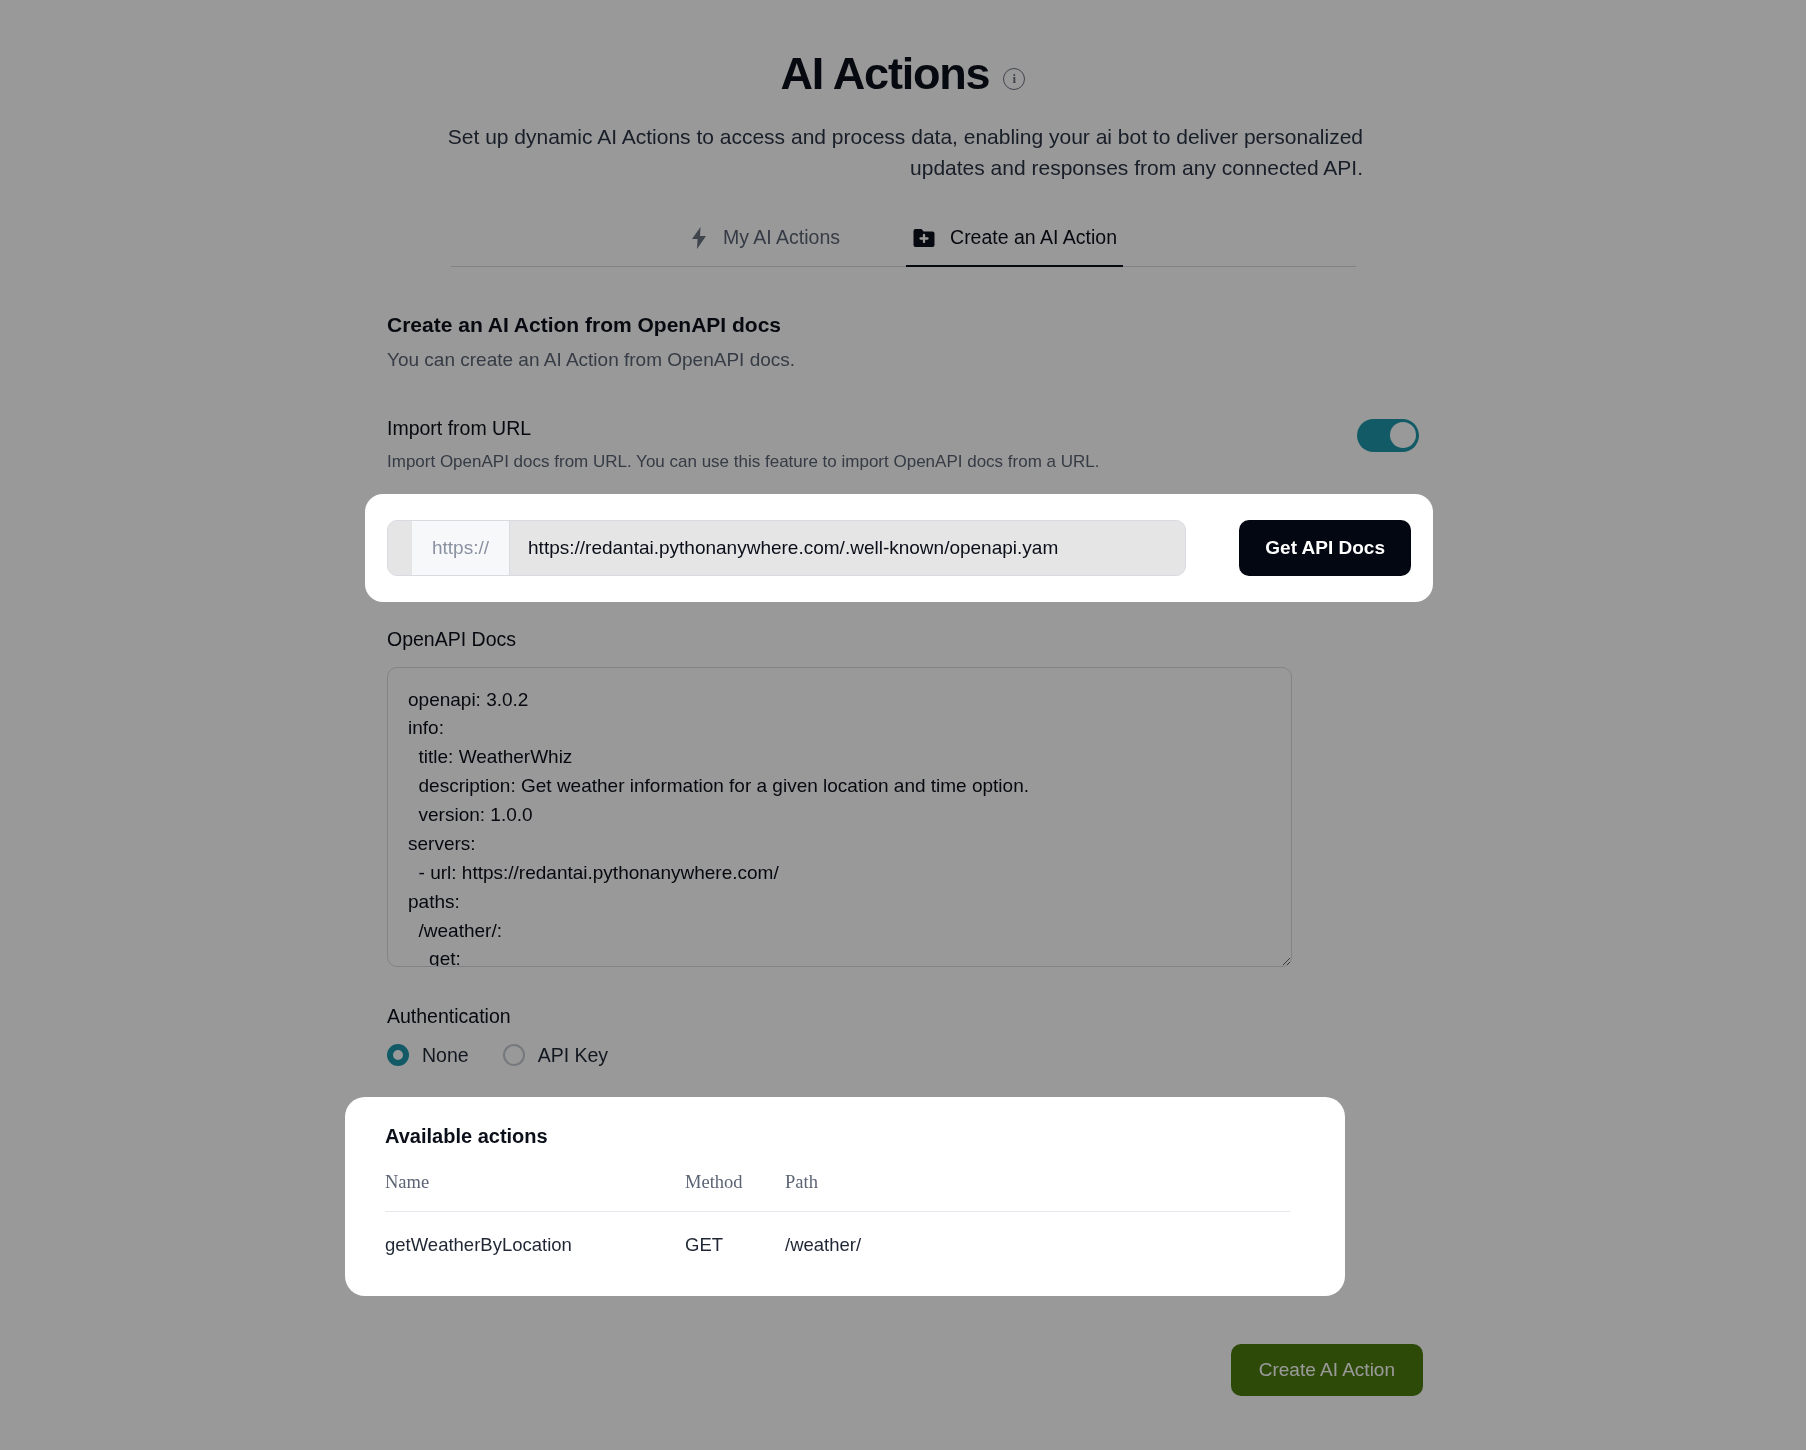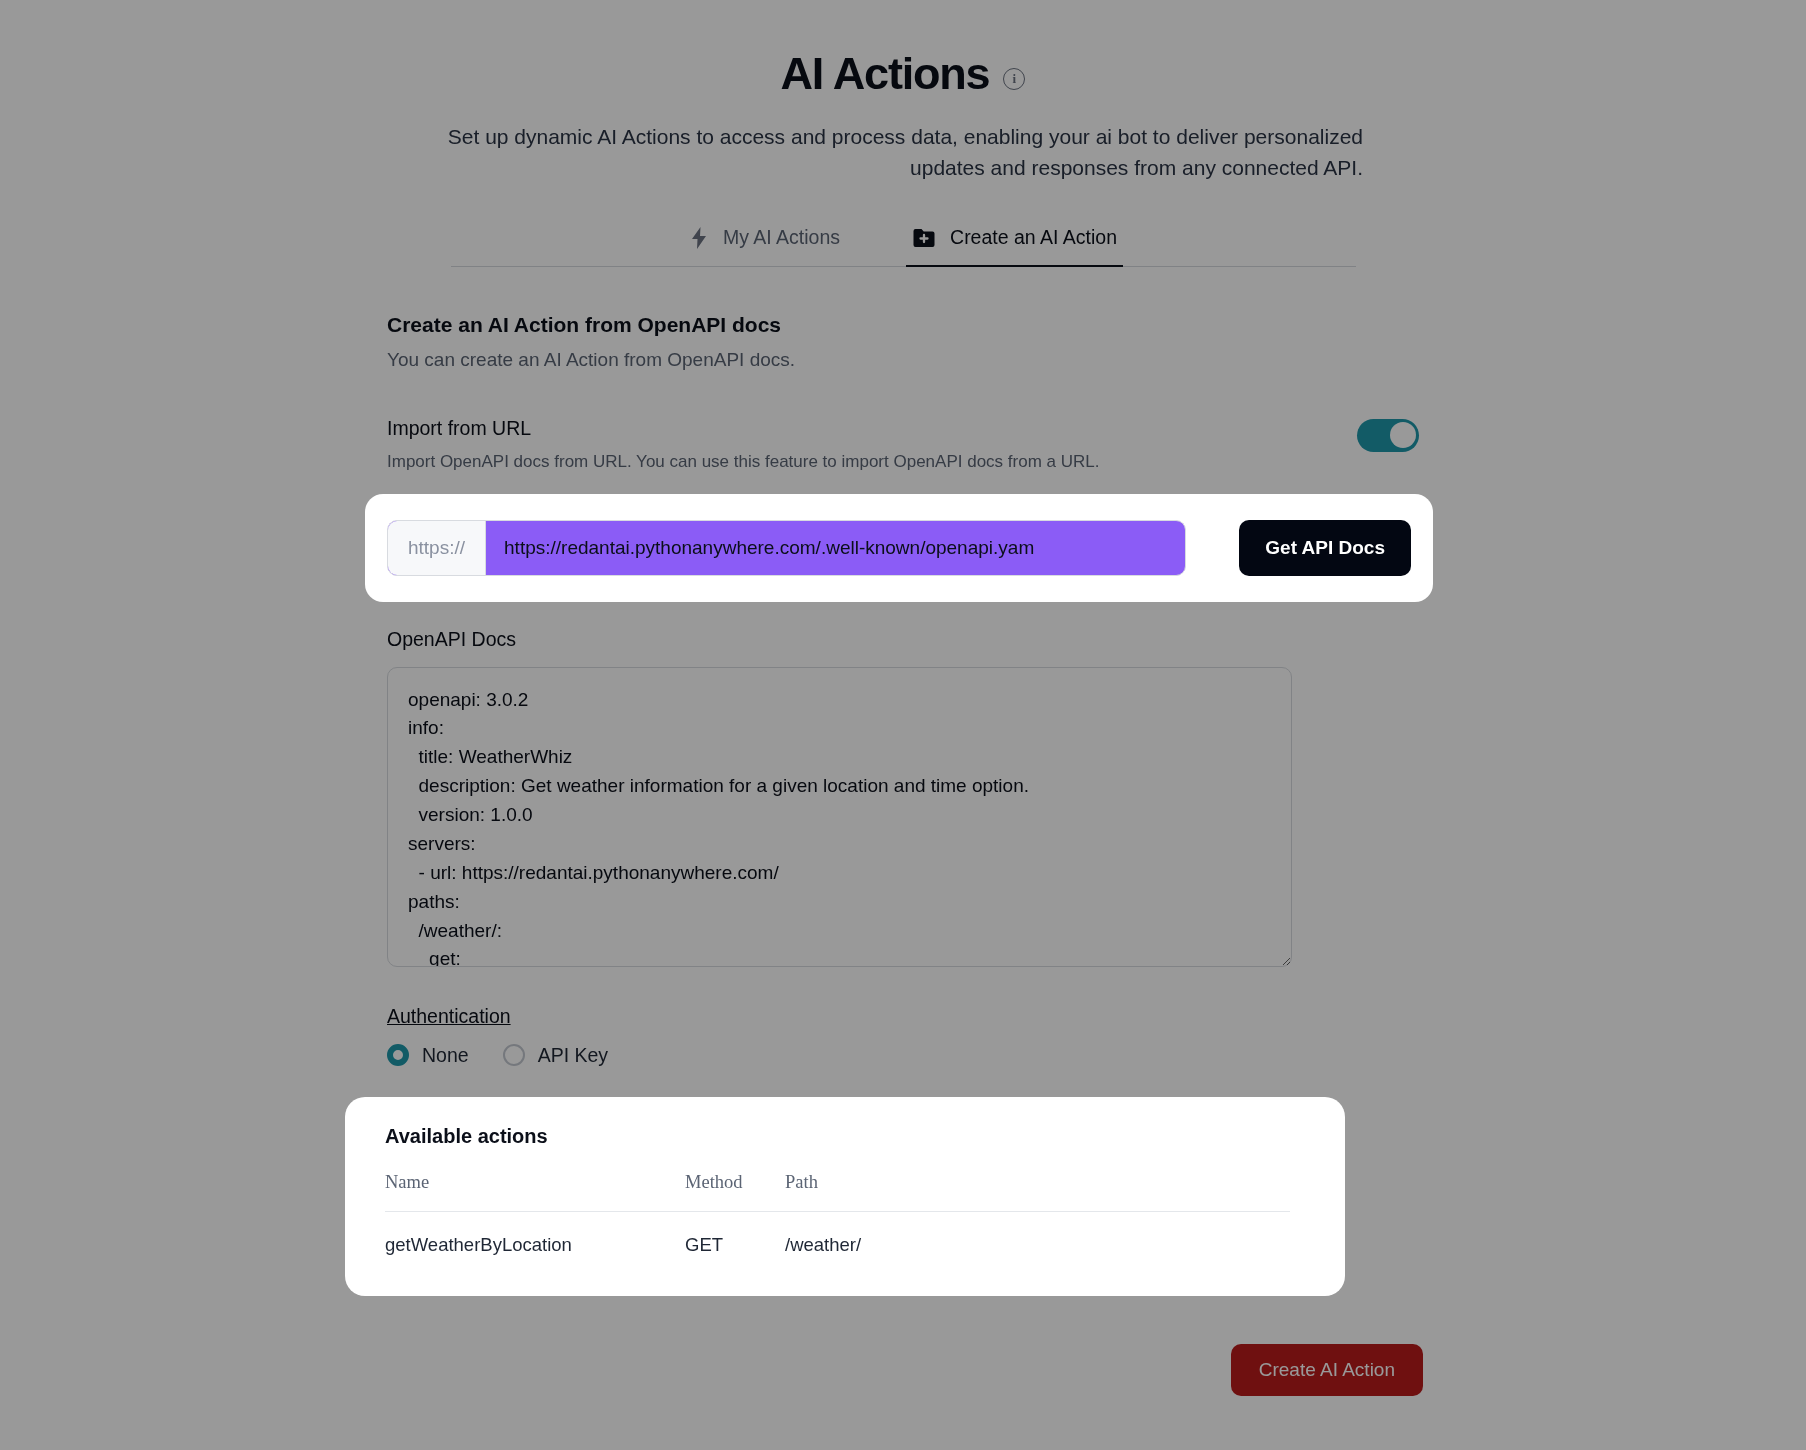--- a/index.html
+++ b/index.html
@@ -181,21 +181,22 @@
     align-items: center;
     gap: 18px;
   }
   .url-input-group {
     display: flex;
     flex: 1;
     height: 56px;
     border: 1.4px solid #d8dbe0;
     border-radius: 10px;
     overflow: hidden;
-    background: #8b5cf6;
+    background: #e5e5e5;
+    padding-left: 24px;
   }
   .url-prefix {
     display: flex;
     align-items: center;
     padding: 0 20px;
     background: #f7f8fa;
     border-right: 1.4px solid #d8dbe0;
     color: #8a91a0;
     font-size: 19px;
   }
@@ -248,21 +249,20 @@
     overflow: hidden;
     white-space: pre;
   }
 
   
   .auth-block { margin-top: 34px; padding-left: 4px; }
   .auth-label {
     font-size: 19.5px;
     font-weight: 500;
     color: #0b0f19;
-    text-decoration: underline;
   }
   .auth-opts {
     margin-top: 16px;
     display: flex;
     align-items: flex-start;
     gap: 34px;
   }
   .radio-opt {
     display: flex;
     align-items: center;
@@ -320,21 +320,21 @@
   .col-meth  { width: 100px; }
 
   
   .footer-row {
     margin-top: 48px;
     display: flex;
     justify-content: flex-end;
     padding-right: 0px;
   }
   .btn-create {
-    background: #b91c1c;
+    background: #4d7c0f;
     color: #ffffff;
     border: none;
     border-radius: 10px;
     height: 52px;
     padding: 0 28px;
     font-size: 19px;
     font-weight: 500;
     cursor: pointer;
     font-family: "Liberation Sans", sans-serif;
   }

